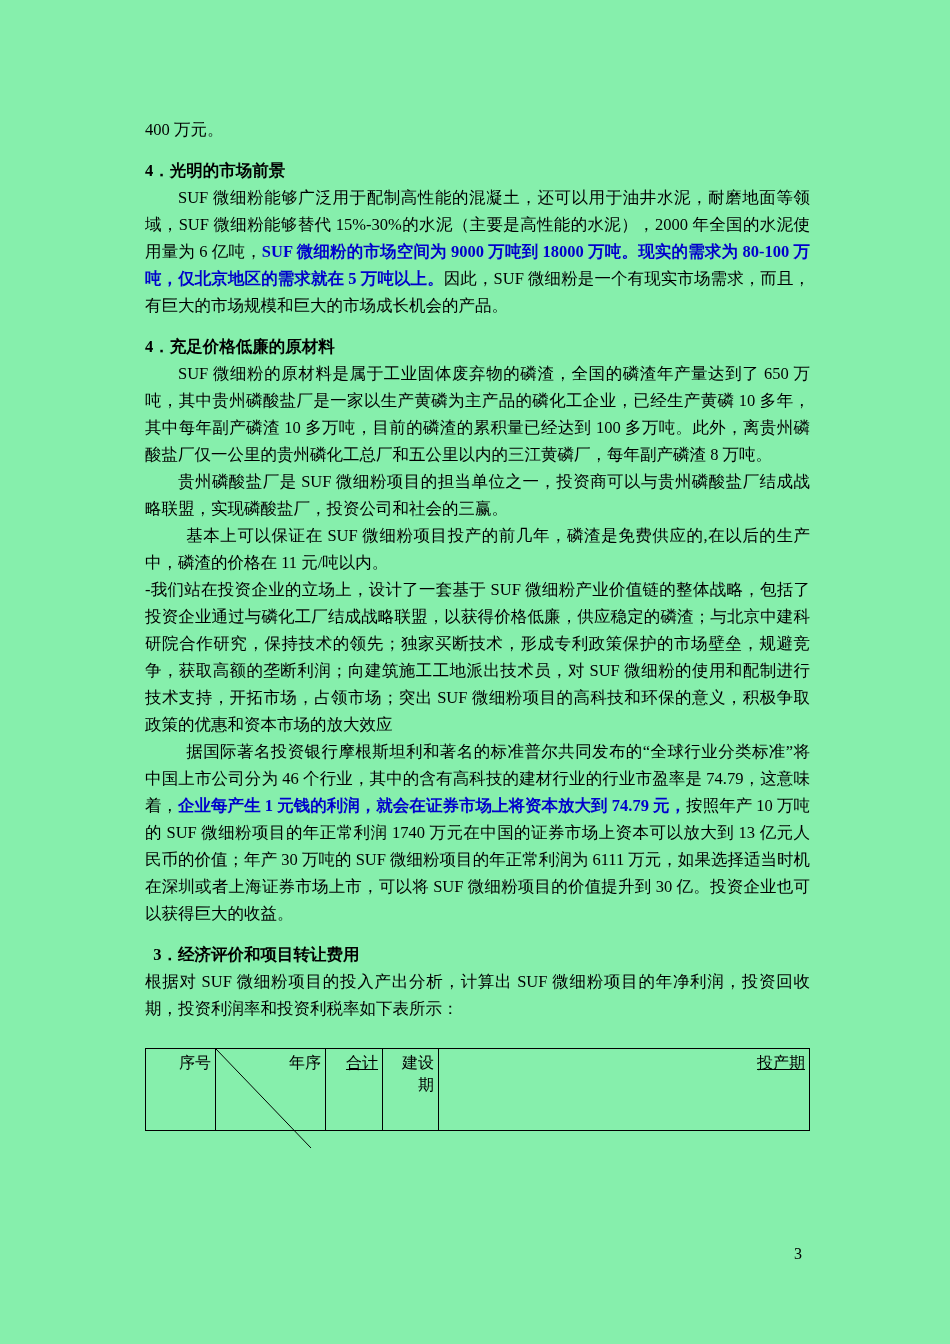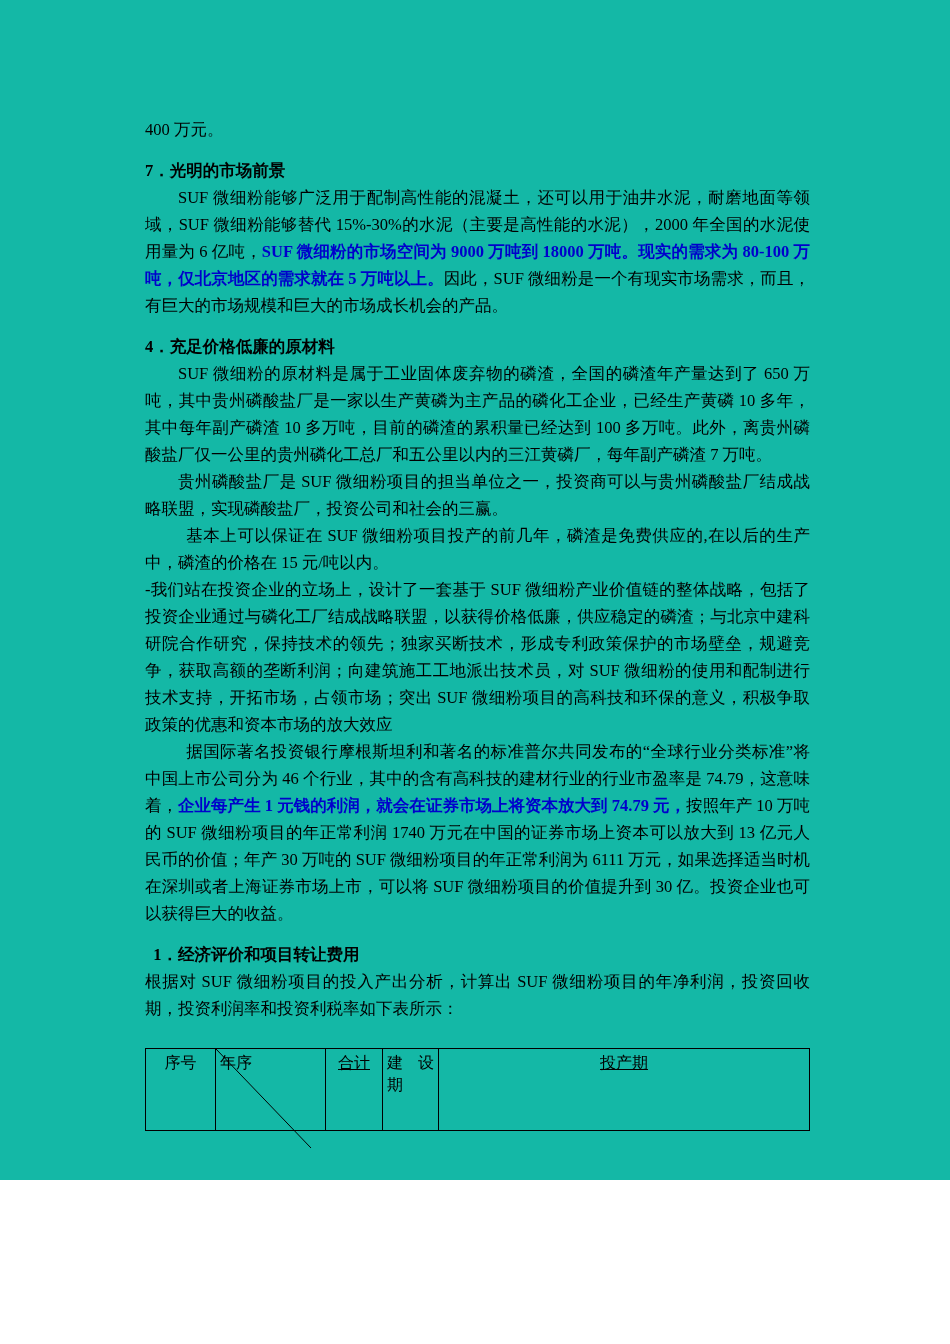--- a/index.html
+++ b/index.html
@@ -1,21 +1,21 @@
 <!DOCTYPE html>
 <html style="--accent: #0000cc;"><head>
 <meta charset="utf-8">
 <style>
   * { margin: 0; padding: 0; box-sizing: border-box; }
   html, body { background: #ffffff; }
   .page {
     position: relative;
     width: 950px;
-    height: 1180px;
-    background: #14b8a6;
+    height: 1344px;
+    background: #86efac;
     overflow: hidden;
     font-family: "Liberation Serif", "DejaVu Serif", serif;
     color: #000000;
   }
   .content {
     position: absolute;
     left: 145px;
     top: 116px;
     width: 665px;
     font-size: 16.5px;
@@ -33,20 +33,21 @@
     width: 665px;
     margin-top: 26px;
   }
   .eco-table td {
     border: 1px solid #000000;
     vertical-align: top;
     font-size: 16px;
     line-height: 22px;
     padding: 3px 4px;
     height: 82px;
+    text-align: right;
   }
   .c1 { width: 70px;  text-align: center; }
   .c2 { width: 110px; position: relative; text-align: left; padding-left: 22px; }
   .c3 { width: 57px;  text-align: center; text-decoration: underline; }
   .c4 { width: 56px;  text-align: justify; word-break: break-all; padding-left: 7px; padding-right: 7px; }
   .c5 { text-align: center; text-decoration: underline; }
   .diag {
     position: absolute;
     left: 0; top: 0;
     overflow: visible;
@@ -65,29 +66,29 @@
   }
 </style>
 </head>
 <body>
 
 <div class="page">
   <div class="content">
 
     <div id="blocks">
         <p class="para"><span class="run">400 万元。</span></p>
-        <p class="heading"><span class="run">7．光明的市场前景</span></p>
+        <p class="heading"><span class="run">4．光明的市场前景</span></p>
         <p class="para" style="text-indent: 33px;"><span class="run">SUF 微细粉能够广泛用于配制高性能的混凝土，还可以用于油井水泥，耐磨地面等领域，SUF 微细粉能够替代 15%-30%的水泥（主要是高性能的水泥），2000 年全国的水泥使用量为 6 亿吨，</span><span class="run-blue">SUF 微细粉的市场空间为 9000 万吨到 18000 万吨。现实的需求为 80-100 万吨，仅北京地区的需求就在 5 万吨以上。</span><span class="run">因此，SUF 微细粉是一个有现实市场需求，而且，有巨大的市场规模和巨大的市场成长机会的产品。</span></p>
         <p class="heading"><span class="run">4．充足价格低廉的原材料</span></p>
-        <p class="para" style="text-indent: 33px;"><span class="run">SUF 微细粉的原材料是属于工业固体废弃物的磷渣，全国的磷渣年产量达到了 650 万吨，其中贵州磷酸盐厂是一家以生产黄磷为主产品的磷化工企业，已经生产黄磷 10 多年，其中每年副产磷渣 10 多万吨，目前的磷渣的累积量已经达到 100 多万吨。此外，离贵州磷酸盐厂仅一公里的贵州磷化工总厂和五公里以内的三江黄磷厂，每年副产磷渣 7 万吨。</span></p>
+        <p class="para" style="text-indent: 33px;"><span class="run">SUF 微细粉的原材料是属于工业固体废弃物的磷渣，全国的磷渣年产量达到了 650 万吨，其中贵州磷酸盐厂是一家以生产黄磷为主产品的磷化工企业，已经生产黄磷 10 多年，其中每年副产磷渣 10 多万吨，目前的磷渣的累积量已经达到 100 多万吨。此外，离贵州磷酸盐厂仅一公里的贵州磷化工总厂和五公里以内的三江黄磷厂，每年副产磷渣 8 万吨。</span></p>
         <p class="para" style="text-indent: 33px;"><span class="run">贵州磷酸盐厂是 SUF 微细粉项目的担当单位之一，投资商可以与贵州磷酸盐厂结成战略联盟，实现磷酸盐厂，投资公司和社会的三赢。</span></p>
-        <p class="para" style="text-indent: 41.25px;"><span class="run">基本上可以保证在 SUF 微细粉项目投产的前几年，磷渣是免费供应的,在以后的生产中，磷渣的价格在 15 元/吨以内。</span></p>
+        <p class="para" style="text-indent: 41.25px;"><span class="run">基本上可以保证在 SUF 微细粉项目投产的前几年，磷渣是免费供应的,在以后的生产中，磷渣的价格在 11 元/吨以内。</span></p>
         <p class="para"><span class="run">-我们站在投资企业的立场上，设计了一套基于 SUF 微细粉产业价值链的整体战略，包括了投资企业通过与磷化工厂结成战略联盟，以获得价格低廉，供应稳定的磷渣；与北京中建科研院合作研究，保持技术的领先；独家买断技术，形成专利政策保护的市场壁垒，规避竞争，获取高额的垄断利润；向建筑施工工地派出技术员，对 SUF 微细粉的使用和配制进行技术支持，开拓市场，占领市场；突出 SUF 微细粉项目的高科技和环保的意义，积极争取政策的优惠和资本市场的放大效应</span></p>
         <p class="para" style="text-indent: 41.25px;"><span class="run">据国际著名投资银行摩根斯坦利和著名的标准普尔共同发布的“全球行业分类标准”将中国上市公司分为 46 个行业，其中的含有高科技的建材行业的行业市盈率是 74.79，这意味着，</span><span class="run-blue">企业每产生 1 元钱的利润，就会在证券市场上将资本放大到 74.79 元，</span><span class="run">按照年产 10 万吨的 SUF 微细粉项目的年正常利润 1740 万元在中国的证券市场上资本可以放大到 13 亿元人民币的价值；年产 30 万吨的 SUF 微细粉项目的年正常利润为 6111 万元，如果选择适当时机在深圳或者上海证券市场上市，可以将 SUF 微细粉项目的价值提升到 30 亿。投资企业也可以获得巨大的收益。</span></p>
-        <p class="heading" style="text-indent: 8.25px;"><span class="run">1．经济评价和项目转让费用</span></p>
+        <p class="heading" style="text-indent: 8.25px;"><span class="run">3．经济评价和项目转让费用</span></p>
         <p class="para"><span class="run">根据对 SUF 微细粉项目的投入产出分析，计算出 SUF 微细粉项目的年净利润，投资回收期，投资利润率和投资利税率如下表所示：</span></p>
       </div>
 
     <table class="eco-table">
       <tbody>
         <tr>
           <td class="c1">序号</td>
           <td class="c2">
             <svg class="diag" width="110" height="130" viewBox="0 0 110 130">
               <line x1="0" y1="0" x2="95" y2="99"></line>

